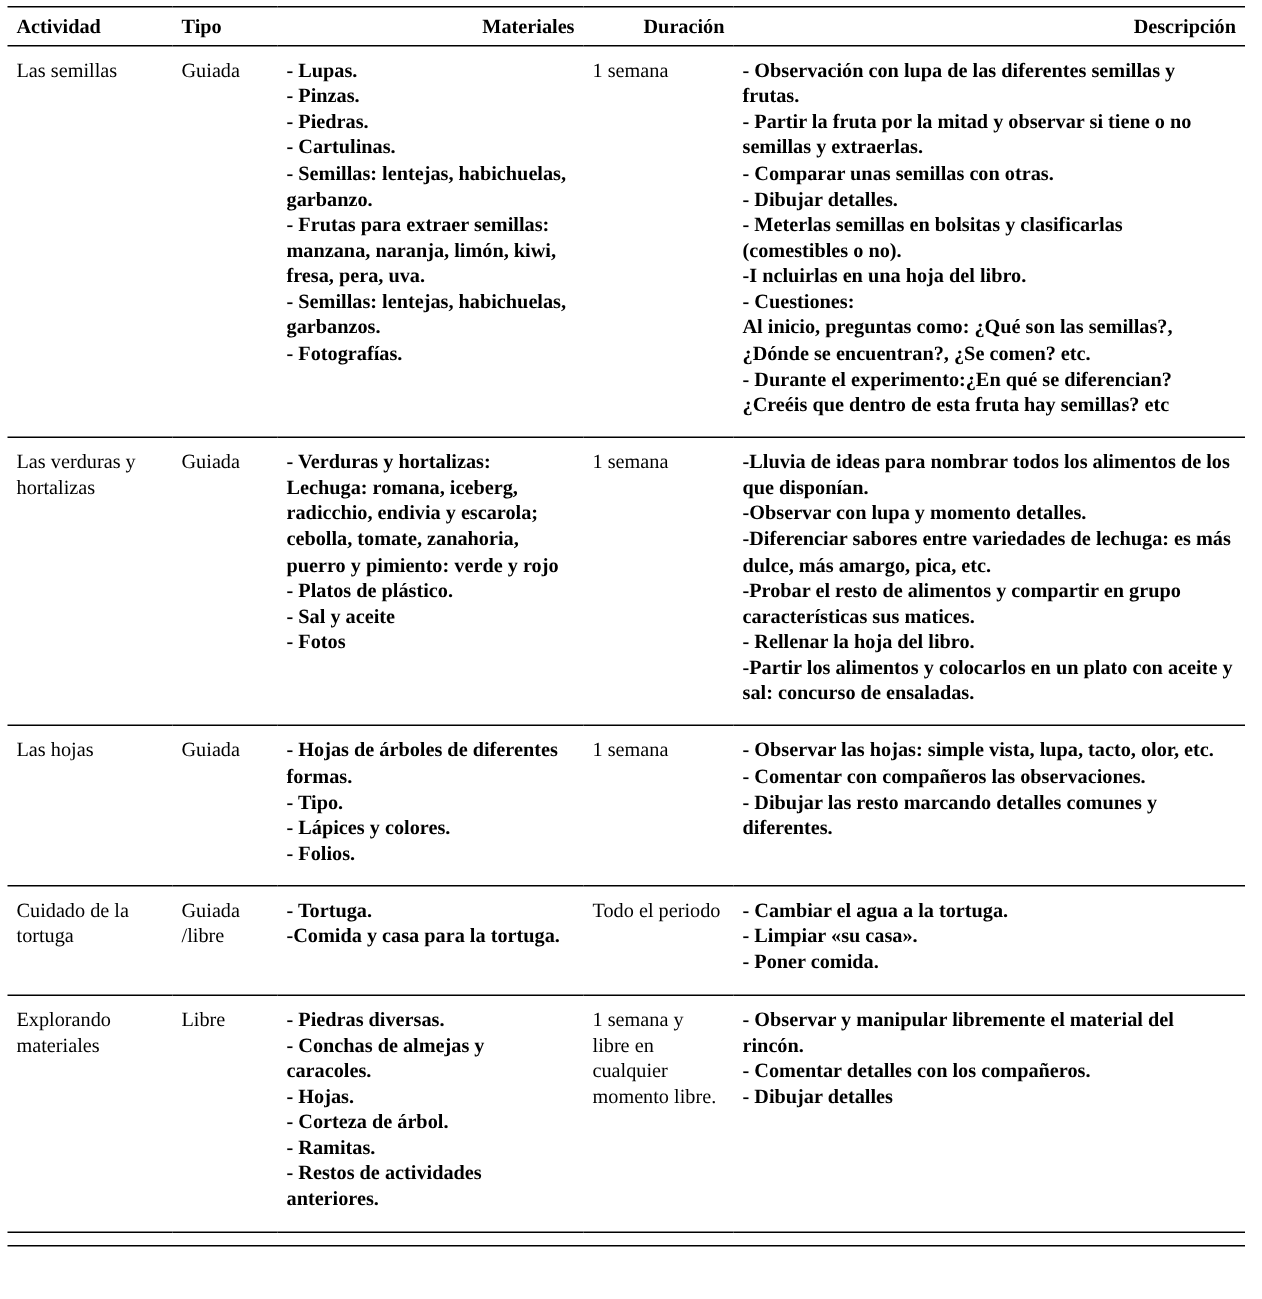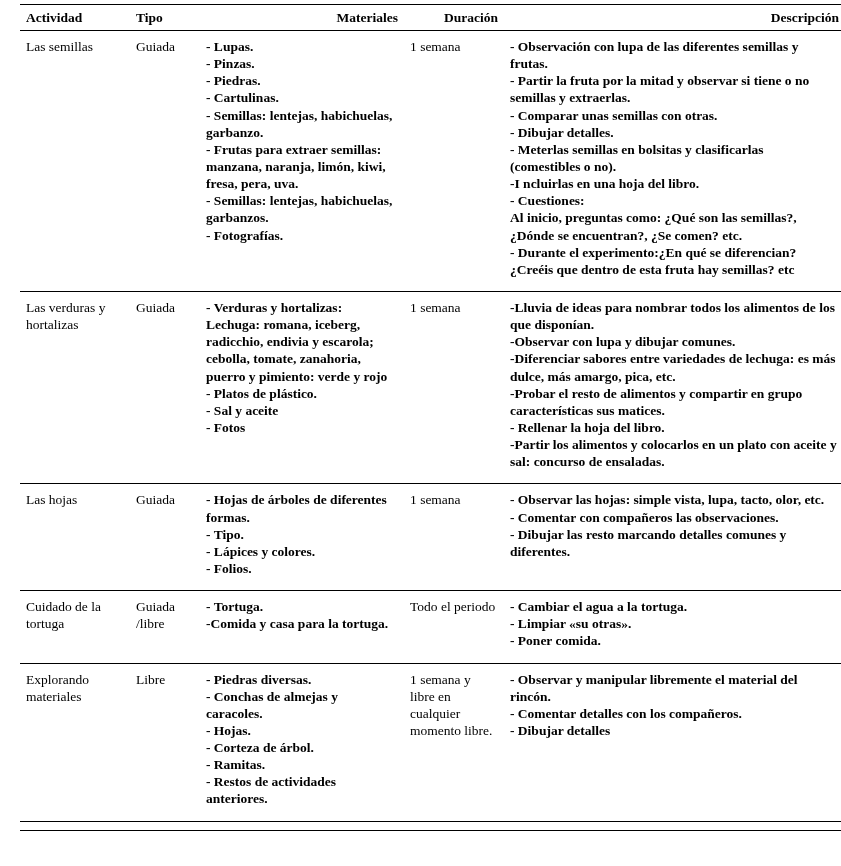--- a/index.html
+++ b/index.html
@@ -10,21 +10,21 @@
   body {
     width: 841px;
     min-height: 866px;
     font-family: "Liberation Serif", serif;
     color: #000000;
     -webkit-font-smoothing: antialiased;
   }
   .page {
     box-sizing: border-box;
     width: 669px;
-    padding: 4px 8px 0 20px;
+    padding: 4px 8px 0 5px;
   }
   table.activities {
     border-collapse: collapse;
     width: 825px;
     table-layout: fixed;
     border-top: 1.5px solid #000;
   }
   table.activities th {
     font-weight: bold;
     font-size: 13.5px;
@@ -102,21 +102,21 @@
     <td>Guiada</td>
     <td>
             <div class="line">- Verduras y hortalizas: Lechuga: romana, iceberg, radicchio, endivia y escarola; cebolla, tomate, zanahoria, puerro y pimiento: verde y rojo</div>
             <div class="line">- Platos de plástico.</div>
             <div class="line">- Sal y aceite</div>
             <div class="line">- Fotos</div>
           </td>
     <td>1 semana</td>
     <td>
             <div class="line">-Lluvia de ideas para nombrar todos los alimentos de los que disponían.</div>
-            <div class="line">-Observar con lupa y dibujar comunes.</div>
+            <div class="line">-Observar con lupa y momento detalles.</div>
             <div class="line">-Diferenciar sabores entre variedades de lechuga: es más dulce, más amargo, pica, etc.</div>
             <div class="line">-Probar el resto de alimentos y compartir en grupo características sus matices.</div>
             <div class="line">- Rellenar la hoja del libro.</div>
             <div class="line">-Partir los alimentos y colocarlos en un plato con aceite y sal: concurso de ensaladas.</div>
           </td>
   </tr>
         <tr>
     <td>Las hojas</td>
     <td>Guiada</td>
     <td>
@@ -135,21 +135,21 @@
         <tr>
     <td>Cuidado de la tortuga</td>
     <td>Guiada /libre</td>
     <td>
             <div class="line">- Tortuga.</div>
             <div class="line">-Comida y casa para la tortuga.</div>
           </td>
     <td>Todo el periodo</td>
     <td>
             <div class="line">- Cambiar el agua a la tortuga.</div>
-            <div class="line">- Limpiar «su otras».</div>
+            <div class="line">- Limpiar «su casa».</div>
             <div class="line">- Poner comida.</div>
           </td>
   </tr>
         <tr>
     <td>Explorando materiales</td>
     <td>Libre</td>
     <td>
             <div class="line">- Piedras diversas.</div>
             <div class="line">- Conchas de almejas y caracoles.</div>
             <div class="line">- Hojas.</div>

